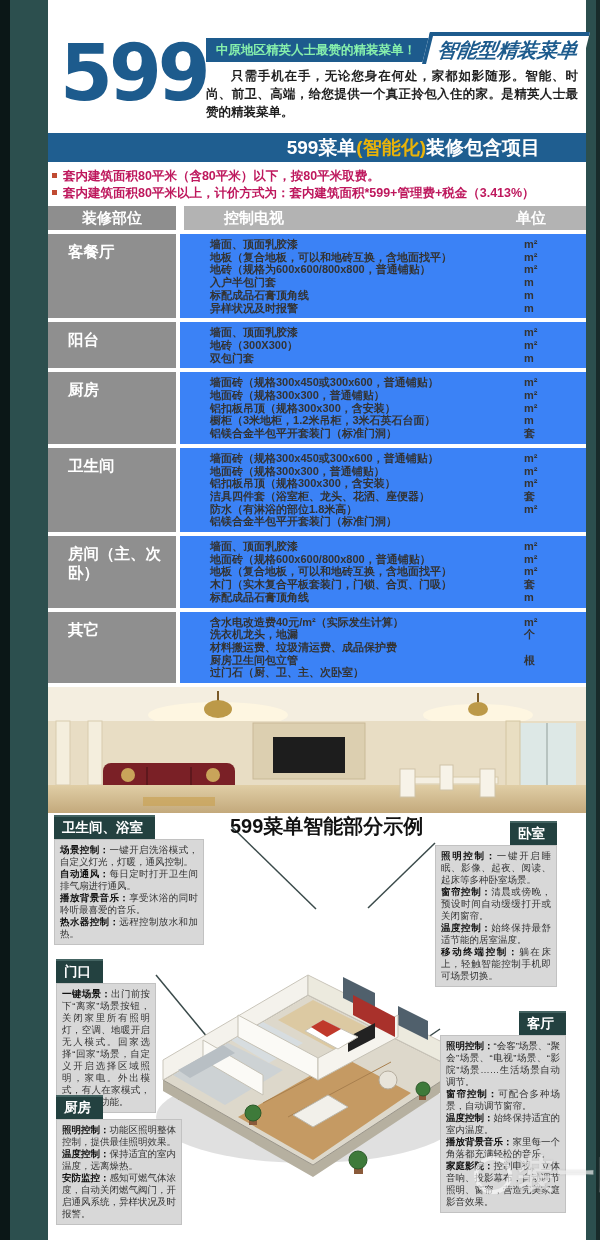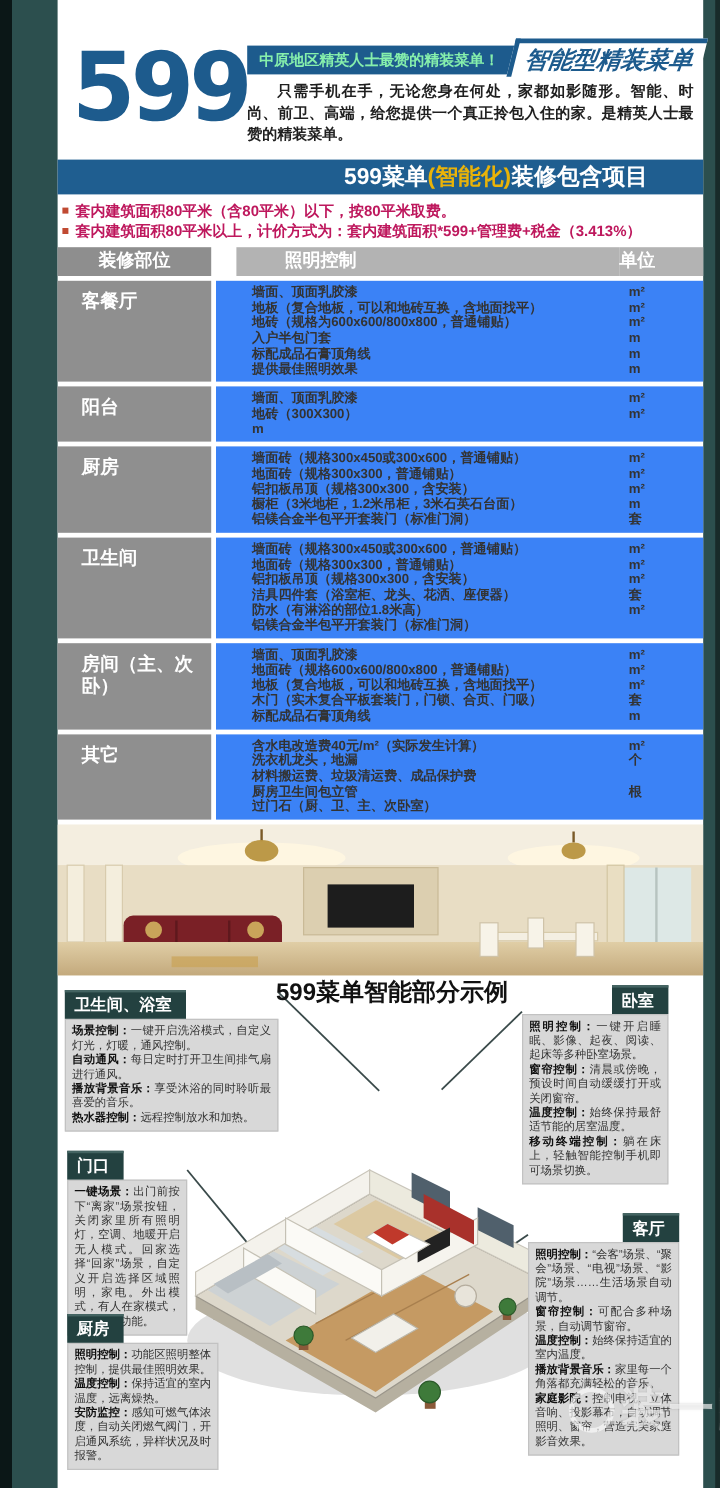--- a/index.html
+++ b/index.html
@@ -46,21 +46,21 @@
   }
   .banner .hl{color:#eab308;}
   
   .notes{list-style:none;margin:6px 0 4px 4px;padding:0;}
   .notes li{font-size:12.5px;font-weight:700;color:#be185d;line-height:17px;}
   .sq{display:inline-block;width:5px;height:5px;background:#c04a32;margin-right:6px;vertical-align:2px;}
   
   .tbl{margin-top:3px;}
   .thead{display:flex;height:24px;margin-bottom:4px;}
   .th{color:#fff;font-weight:700;font-size:15px;line-height:24px;}
-  .th-area{width:128px;background:#8e8e8e;text-align:center;margin-right:21px;}
+  .th-area{width:128px;background:#8e8e8e;text-align:center;margin-right:8px;}
   .th-proj{flex:1;background:#b3b3b3;padding-left:40px;}
   .th-unit{width:70px;background:#b3b3b3;}
   .trow{display:flex;margin-bottom:4px;}
   .tarea{
     width:128px;margin-right:4px;background:#8f8f8f;color:#fff;
     font-size:15.5px;font-weight:700;padding:8px 0 0 20px;box-sizing:border-box;line-height:19px;
   }
   .titems{flex:1;background:#3b82f6;padding:4px 4px 4px 30px;box-sizing:border-box;}
   .item{display:flex;}
   .it{flex:1;color:#333;font-weight:700;font-size:11px;line-height:12.7px;}
@@ -81,21 +81,21 @@
   .co-h{
     display:inline-block;background:#234140;color:#fff;font-size:13.5px;font-weight:700;
     padding:2px 12px 2px 8px;border-top:2px solid #446462;
   }
   .co-h.right{float:right;}
   .co-b{
     clear:both;background:#d8d8d8;border:1px solid #c2c2c2;
     padding:4px 5px;font-size:9.5px;line-height:12px;color:#333;text-align:justify;
   }
   .co-b b{color:#101010;}
-  .co-bath{left:6px;top:12px;width:178px;}
+  .co-bath{left:6px;top:2px;width:150px;}
   .co-bed{left:387px;top:8px;width:122px;}
   .co-entry{left:8px;top:146px;width:100px;}
   .co-kitchen{left:8px;top:282px;width:126px;}
   .co-living{left:392px;top:198px;width:126px;}
   .watermark{
     position:absolute;left:426px;top:336px;z-index:5;display:flex;align-items:center;
     color:rgba(255,255,255,.6);font-weight:800;font-size:38px;letter-spacing:2px;
     text-shadow:0 0 2px rgba(120,120,120,.35);white-space:nowrap;
   }
   .wm-ring{
@@ -129,21 +129,21 @@
   </div>
 
   <ul class="notes">
     <li><span class="sq"></span><span>套内建筑面积80平米（含80平米）以下，按80平米取费。</span></li>
     <li><span class="sq"></span><span>套内建筑面积80平米以上，计价方式为：套内建筑面积*599+管理费+税金（3.413%）</span></li>
   </ul>
 
   <div class="tbl">
     <div class="thead">
       <div class="th th-area">装修部位</div>
-      <div class="th th-proj">照明控制</div>
+      <div class="th th-proj">控制电视</div>
       <div class="th th-unit">单位</div>
     </div>
 
     <div class="trow">
       <div class="tarea">客餐厅</div>
       <div class="titems">
         <div class="item">
             <span class="it">墙面、顶面乳胶漆</span>
             <span class="iu">m²</span>
           </div>
@@ -157,38 +157,39 @@
           </div>
         <div class="item">
             <span class="it">入户半包门套</span>
             <span class="iu">m</span>
           </div>
         <div class="item">
             <span class="it">标配成品石膏顶角线</span>
             <span class="iu">m</span>
           </div>
         <div class="item">
-            <span class="it">提供最佳照明效果</span>
+            <span class="it">异样状况及时报警</span>
             <span class="iu">m</span>
           </div>
       </div>
     </div>
 
     <div class="trow">
       <div class="tarea">阳台</div>
       <div class="titems">
         <div class="item">
             <span class="it">墙面、顶面乳胶漆</span>
             <span class="iu">m²</span>
           </div>
         <div class="item">
             <span class="it">地砖（300X300）</span>
             <span class="iu">m²</span>
           </div>
         <div class="item">
+            <span class="it">双包门套</span>
             <span class="iu">m</span>
           </div>
       </div>
     </div>
 
     <div class="trow">
       <div class="tarea">厨房</div>
       <div class="titems">
         <div class="item">
             <span class="it">墙面砖（规格300x450或300x600，普通铺贴）</span>

